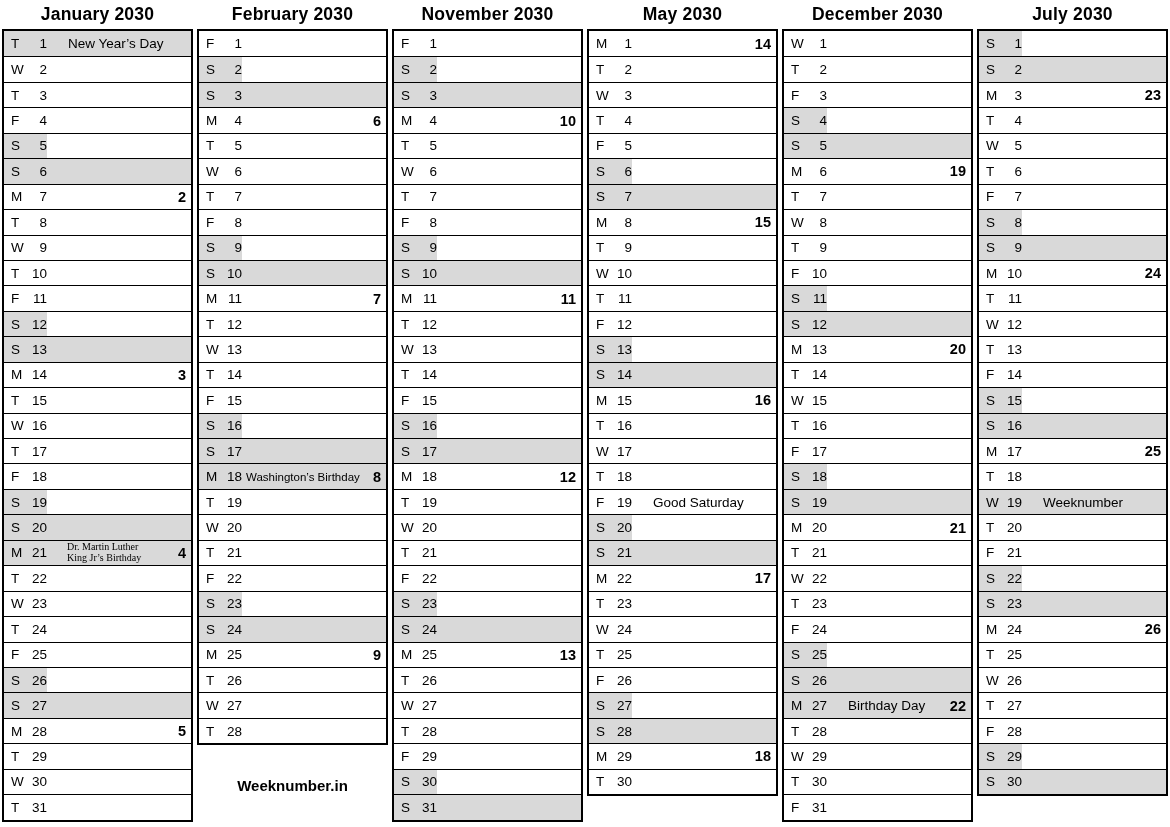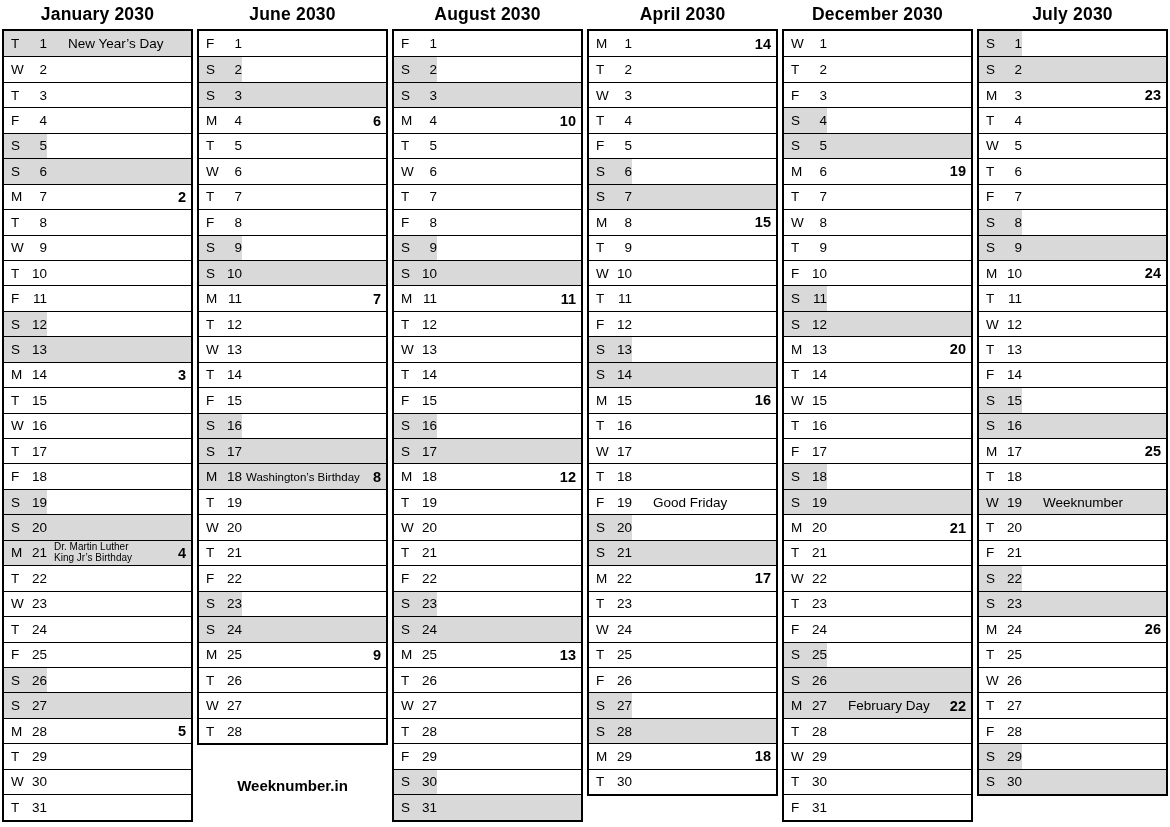--- a/index.html
+++ b/index.html
@@ -29,21 +29,21 @@
     font-size: 13.5px;
     overflow: hidden;
   }
   .day-row + .day-row { border-top: 1px solid #000; }
   .shade-full { background: #d9d9d9; }
   .shade-sat  { background: linear-gradient(to right, #d9d9d9 43px, rgba(0,0,0,0) 43px); }
   .dw   { width: 20px; flex: none; }
   .dnum { width: 16px; flex: none; text-align: right; }
   .holiday { margin-left: 21px; white-space: nowrap; }
   .holiday.small  { font-size: 11.5px; margin-left: 4px; }
-  .holiday.xsmall { font-size: 10px; line-height: 1.08; white-space: pre-line; margin-left: 7px; }
+  .holiday.xsmall { font-size: 10px; line-height: 1.08; white-space: pre-line; margin-left: 20px; font-family: Liberation Serif, serif; }
   .wknum {
     margin-left: auto; flex: none;
     font-weight: bold; font-size: 14.5px;
     padding-right: 5px;
   }
   .brand {
     margin-top: 12px; height: 56px;
     display: flex; align-items: center; justify-content: center;
     font-weight: bold; font-size: 15px;
   }
@@ -183,21 +183,21 @@
           <span class="dnum">30</span>
         </div>
         <div class="day-row">
           <span class="dw">T</span>
           <span class="dnum">31</span>
         </div>
       </div>
   </div>
 
   <div class="month">
-    <div class="month-title">June 2030</div>
+    <div class="month-title">February 2030</div>
     <div class="month-table">
         <div class="day-row">
           <span class="dw">F</span>
           <span class="dnum">1</span>
         </div>
         <div class="day-row shade-sat">
           <span class="dw">S</span>
           <span class="dnum">2</span>
         </div>
         <div class="day-row shade-full">
@@ -307,21 +307,21 @@
         </div>
         <div class="day-row">
           <span class="dw">T</span>
           <span class="dnum">28</span>
         </div>
       </div>
   <div class="brand">Weeknumber.in</div>
     </div>
 
   <div class="month">
-    <div class="month-title">August 2030</div>
+    <div class="month-title">November 2030</div>
     <div class="month-table">
         <div class="day-row">
           <span class="dw">F</span>
           <span class="dnum">1</span>
         </div>
         <div class="day-row shade-sat">
           <span class="dw">S</span>
           <span class="dnum">2</span>
         </div>
         <div class="day-row shade-full">
@@ -441,21 +441,21 @@
           <span class="dnum">30</span>
         </div>
         <div class="day-row shade-full">
           <span class="dw">S</span>
           <span class="dnum">31</span>
         </div>
       </div>
   </div>
 
   <div class="month">
-    <div class="month-title">April 2030</div>
+    <div class="month-title">May 2030</div>
     <div class="month-table">
         <div class="day-row">
           <span class="dw">M</span>
           <span class="dnum">1</span>
           <span class="wknum">14</span>
         </div>
         <div class="day-row">
           <span class="dw">T</span>
           <span class="dnum">2</span>
         </div>
@@ -521,21 +521,21 @@
           <span class="dw">W</span>
           <span class="dnum">17</span>
         </div>
         <div class="day-row">
           <span class="dw">T</span>
           <span class="dnum">18</span>
         </div>
         <div class="day-row">
           <span class="dw">F</span>
           <span class="dnum">19</span>
-          <span class="holiday">Good Friday</span>
+          <span class="holiday">Good Saturday</span>
         </div>
         <div class="day-row shade-sat">
           <span class="dw">S</span>
           <span class="dnum">20</span>
         </div>
         <div class="day-row shade-full">
           <span class="dw">S</span>
           <span class="dnum">21</span>
         </div>
         <div class="day-row">
@@ -685,21 +685,21 @@
           <span class="dw">S</span>
           <span class="dnum">25</span>
         </div>
         <div class="day-row shade-full">
           <span class="dw">S</span>
           <span class="dnum">26</span>
         </div>
         <div class="day-row shade-full">
           <span class="dw">M</span>
           <span class="dnum">27</span>
-          <span class="holiday">February Day</span>
+          <span class="holiday">Birthday Day</span>
           <span class="wknum">22</span>
         </div>
         <div class="day-row">
           <span class="dw">T</span>
           <span class="dnum">28</span>
         </div>
         <div class="day-row">
           <span class="dw">W</span>
           <span class="dnum">29</span>
         </div>

